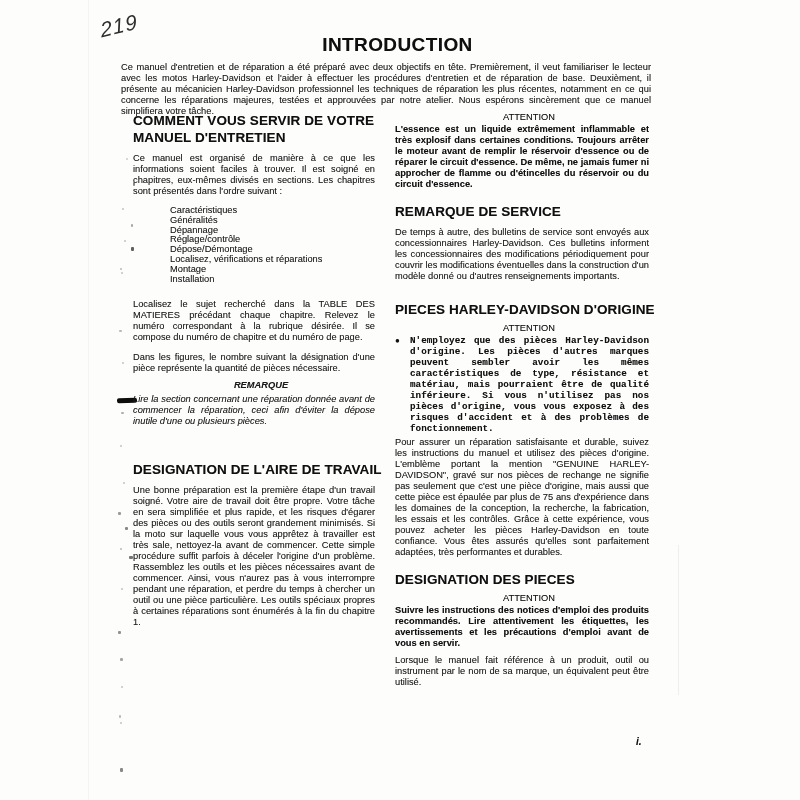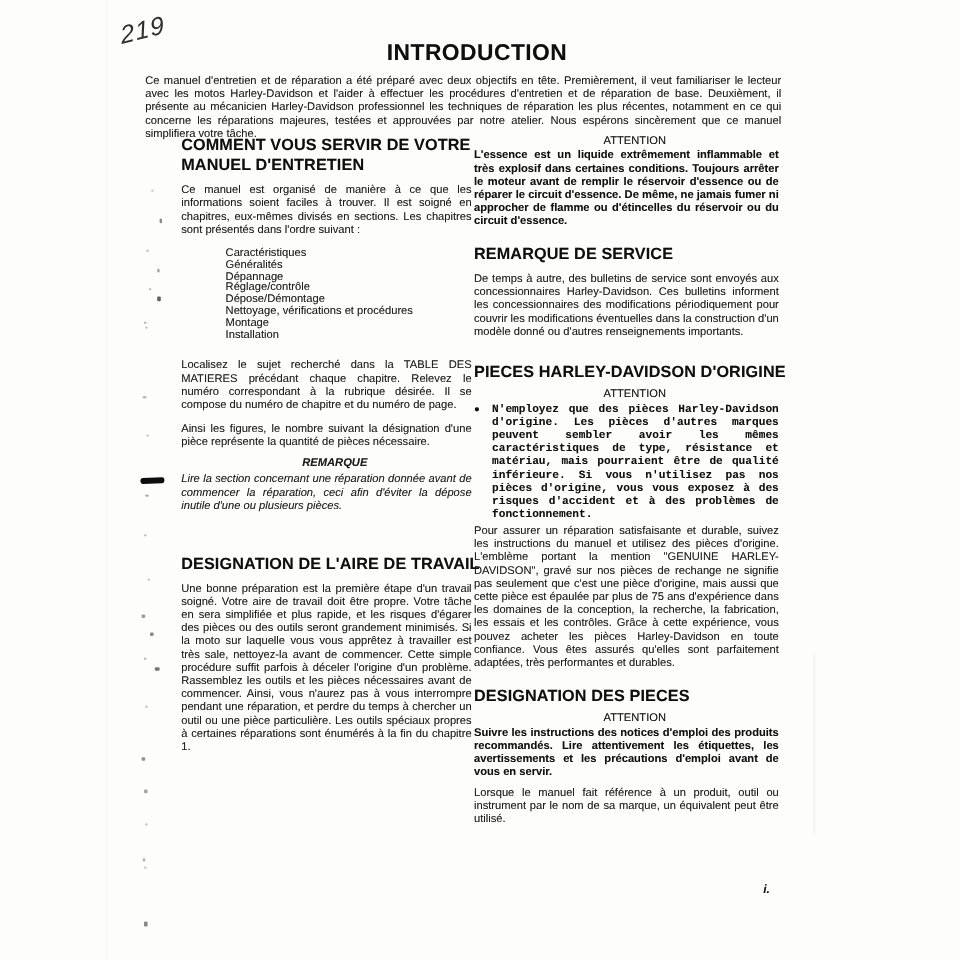--- a/index.html
+++ b/index.html
@@ -29,21 +29,21 @@
   .doc-title {
     position: absolute; left: 133px; top: 34px; width: 529px;
     text-align: center; font-weight: bold; font-size: 19px;
     letter-spacing: 0.4px; color: #0f0f0f;
   }
   .intro {
     position: absolute; left: 121px; top: 62px; width: 530px;
     font-size: 9.3px; line-height: 10.9px; text-align: justify;
   }
   .col { position: absolute; top: 112px; }
-  .col-left  { left: 151px; width: 256px; }
+  .col-left  { left: 133px; width: 256px; }
   .col-right { left: 395px; width: 268px; }
 
   .h2 {
     font-weight: bold; font-size: 13.5px; line-height: 17px;
     color: #0f0f0f; letter-spacing: 0.1px; margin: 0 0 7px 0;
   }
   .p  { font-size: 9.3px; line-height: 11px; text-align: justify; margin: 0 14px 9px 0; }
   .pb { font-weight: bold; color: #101010; }
   .attn {
     font-weight: normal; font-size: 9.3px; text-align: center;
@@ -125,26 +125,26 @@
 
   <div class="col col-left">
     <div class="h2">COMMENT VOUS SERVIR DE VOTRE MANUEL D'ENTRETIEN</div>
     <div class="p">Ce manuel est organisé de manière à ce que les informations soient faciles à trouver. Il est soigné en chapitres, eux-mêmes divisés en sections. Les chapitres sont présentés dans l'ordre suivant :</div>
     <div class="chapter-list">
       <div>Caractéristiques</div>
       <div>Généralités</div>
       <div>Dépannage</div>
       <div>Réglage/contrôle</div>
       <div>Dépose/Démontage</div>
-      <div>Nettoyage, vérifications et procédures</div>
+      <div>Localisez, vérifications et réparations</div>
       <div>Montage</div>
       <div>Installation</div>
     </div>
     <div class="p">Localisez le sujet recherché dans la TABLE DES MATIERES précédant chaque chapitre. Relevez le numéro correspondant à la rubrique désirée. Il se compose du numéro de chapitre et du numéro de page.</div>
-    <div class="p" style="margin-bottom:6px">Ainsi les figures, le nombre suivant la désignation d'une pièce représente la quantité de pièces nécessaire.</div>
+    <div class="p" style="margin-bottom:6px">Dans les figures, le nombre suivant la désignation d'une pièce représente la quantité de pièces nécessaire.</div>
     <div class="note-head">REMARQUE</div>
     <div class="p note-text">Lire la section concernant une réparation donnée avant de commencer la réparation, ceci afin d'éviter la dépose inutile d'une ou plusieurs pièces.</div>
     <div class="h2">DESIGNATION DE L'AIRE DE TRAVAIL</div>
     <div class="p">Une bonne préparation est la première étape d'un travail soigné. Votre aire de travail doit être propre. Votre tâche en sera simplifiée et plus rapide, et les risques d'égarer des pièces ou des outils seront grandement minimisés. Si la moto sur laquelle vous vous apprêtez à travailler est très sale, nettoyez-la avant de commencer. Cette simple procédure suffit parfois à déceler l'origine d'un problème. Rassemblez les outils et les pièces nécessaires avant de commencer. Ainsi, vous n'aurez pas à vous interrompre pendant une réparation, et perdre du temps à chercher un outil ou une pièce particulière. Les outils spéciaux propres à certaines réparations sont énumérés à la fin du chapitre 1.</div>
   </div>
 
   <div class="col col-right">
     <div class="attn">ATTENTION</div>
     <div class="p pb">L'essence est un liquide extrêmement inflammable et très explosif dans certaines conditions. Toujours arrêter le moteur avant de remplir le réservoir d'essence ou de réparer le circuit d'essence. De même, ne jamais fumer ni approcher de flamme ou d'étincelles du réservoir ou du circuit d'essence.</div>
     <div class="gap-s"></div>

